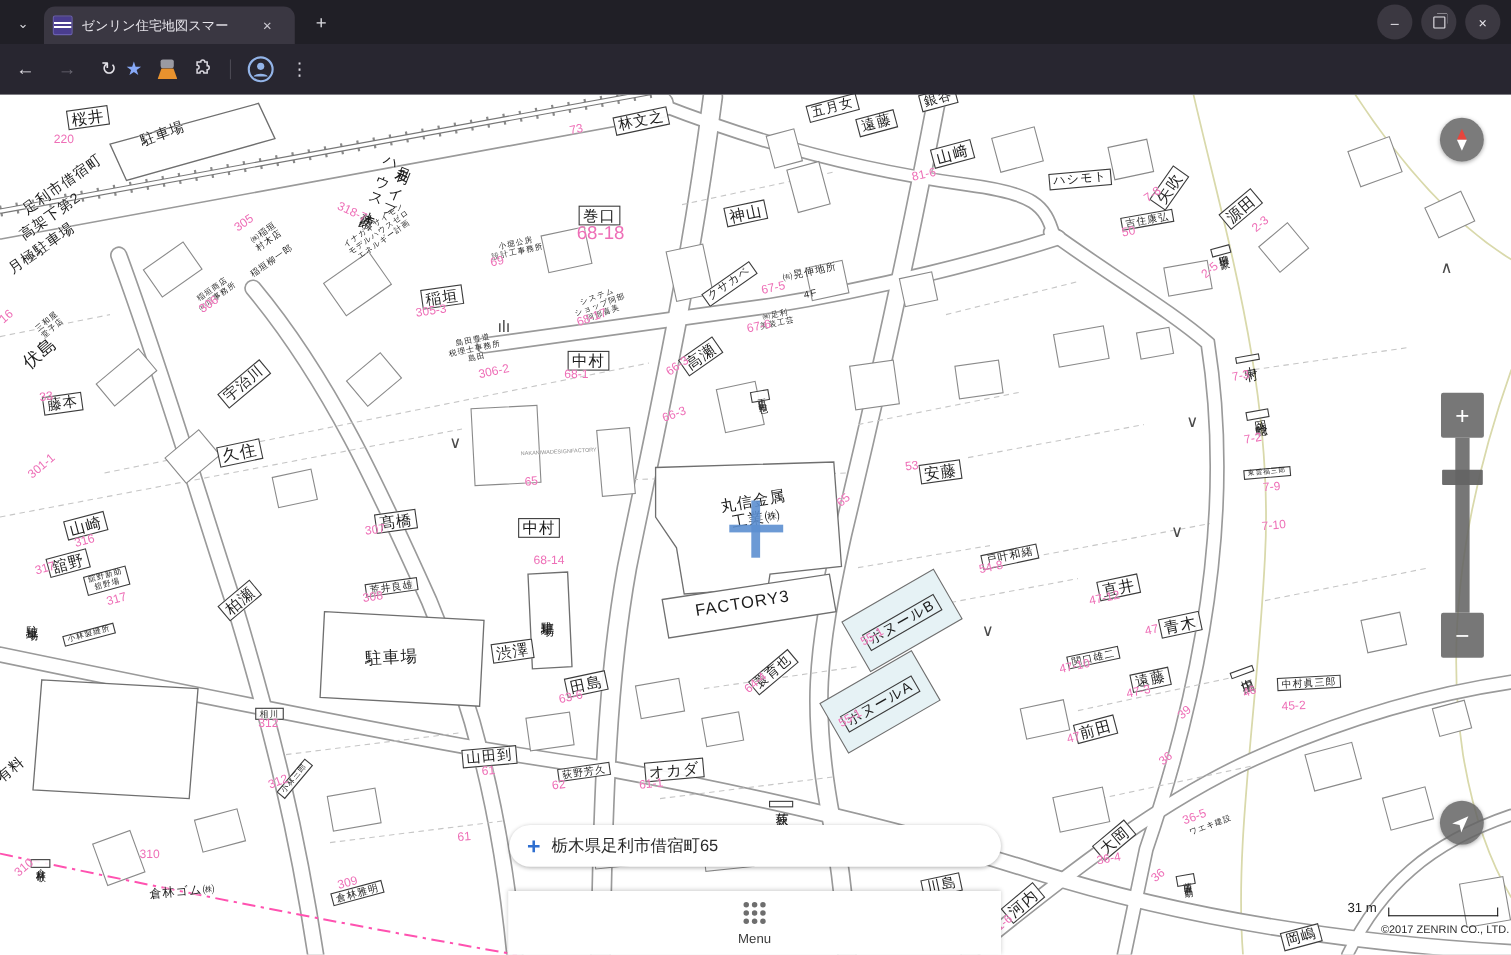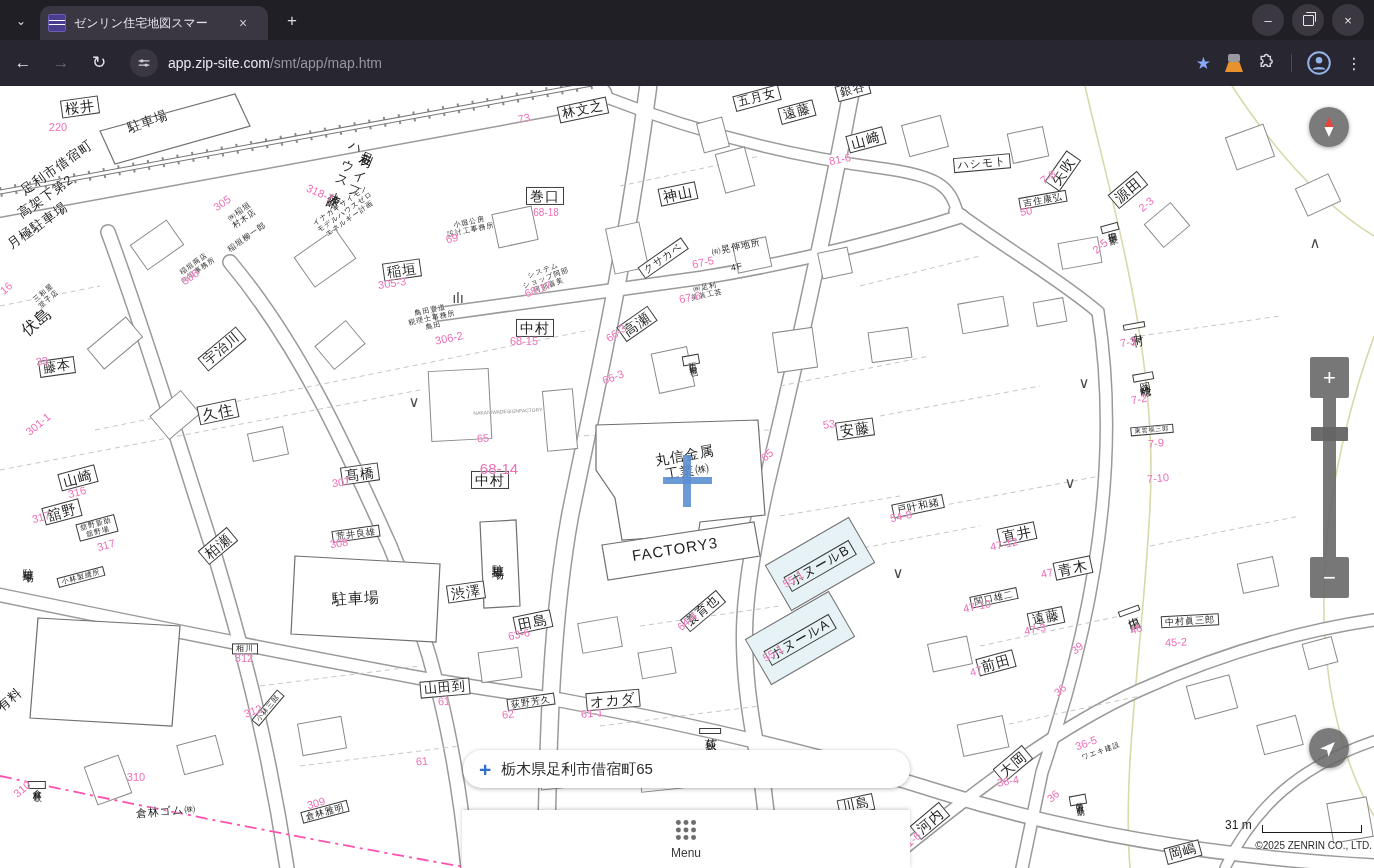--- a/index.html
+++ b/index.html
@@ -307,35 +307,35 @@
     <div class="lbl" style="left: 10px; top: 700px; font-size: 13px; transform: translate(-50%, -50%) rotate(-40deg);">有料</div>
     <div class="lbl box" style="left: 245px; top: 649px; font-size: 8px; transform: translate(-50%, -50%) rotate(0deg);">相川</div>
     <div class="lbl box" style="left: 268px; top: 708px; font-size: 7px; transform: translate(-50%, -50%) rotate(-50deg);">小林三郎</div>
     <div class="num" style="left: 58px; top: 127px; font-size: 11px; transform: translate(-50%, -50%) rotate(0deg);">220</div>
     <div class="num" style="left: 524px; top: 118px; font-size: 11px; transform: translate(-50%, -50%) rotate(-12deg);">73</div>
     <div class="num" style="left: 840px; top: 159px; font-size: 11px; transform: translate(-50%, -50%) rotate(-12deg);">81-6</div>
     <div class="num" style="left: 1048px; top: 177px; font-size: 11px; transform: translate(-50%, -50%) rotate(-35deg);">7-8</div>
     <div class="num" style="left: 1146px; top: 204px; font-size: 11px; transform: translate(-50%, -50%) rotate(-40deg);">2-3</div>
     <div class="num" style="left: 1026px; top: 211px; font-size: 11px; transform: translate(-50%, -50%) rotate(-10deg);">50</div>
     <div class="num" style="left: 1100px; top: 246px; font-size: 11px; transform: translate(-50%, -50%) rotate(-40deg);">2-5</div>
-    <div class="num" style="left: 546px; top: 212px; font-size: 10px; transform: translate(-50%, -50%) rotate(0deg);">68-18</div>
+    <div class="num" style="left: 546px; top: 212px; font-size: 17px; transform: translate(-50%, -50%) rotate(0deg);">68-18</div>
     <div class="num" style="left: 320px; top: 193px; font-size: 11px; transform: translate(-50%, -50%) rotate(25deg);">318-7</div>
     <div class="num" style="left: 222px; top: 203px; font-size: 11px; transform: translate(-50%, -50%) rotate(-35deg);">305</div>
     <div class="num" style="left: 190px; top: 277px; font-size: 11px; transform: translate(-50%, -50%) rotate(-35deg);">306</div>
     <div class="num" style="left: 452px; top: 238px; font-size: 11px; transform: translate(-50%, -50%) rotate(-12deg);">69</div>
     <div class="num" style="left: 392px; top: 283px; font-size: 11px; transform: translate(-50%, -50%) rotate(-8deg);">305-3</div>
     <div class="num" style="left: 703px; top: 262px; font-size: 11px; transform: translate(-50%, -50%) rotate(-12deg);">67-5</div>
     <div class="num" style="left: 690px; top: 297px; font-size: 11px; transform: translate(-50%, -50%) rotate(-12deg);">67-6</div>
     <div class="num" style="left: 538px; top: 289px; font-size: 11px; transform: translate(-50%, -50%) rotate(-20deg);">68-17</div>
     <div class="num" style="left: 449px; top: 338px; font-size: 11px; transform: translate(-50%, -50%) rotate(-12deg);">306-2</div>
-    <div class="num" style="left: 524px; top: 341px; font-size: 11px; transform: translate(-50%, -50%) rotate(0deg);">68-15</div>
+    <div class="num" style="left: 524px; top: 341px; font-size: 11px; transform: translate(-50%, -50%) rotate(0deg);">68-1</div>
     <div class="num" style="left: 616px; top: 333px; font-size: 11px; transform: translate(-50%, -50%) rotate(-35deg);">66-3</div>
     <div class="num" style="left: 613px; top: 377px; font-size: 11px; transform: translate(-50%, -50%) rotate(-20deg);">66-3</div>
     <div class="num" style="left: 483px; top: 438px; font-size: 11px; transform: translate(-50%, -50%) rotate(-5deg);">65</div>
-    <div class="num" style="left: 499px; top: 468px; font-size: 15px; transform: translate(-50%, -50%) rotate(0deg);">68-14</div>
+    <div class="num" style="left: 499px; top: 510px; font-size: 11px; transform: translate(-50%, -50%) rotate(0deg);">68-14</div>
     <div class="num" style="left: 341px; top: 482px; font-size: 11px; transform: translate(-50%, -50%) rotate(-8deg);">307</div>
     <div class="num" style="left: 339px; top: 543px; font-size: 11px; transform: translate(-50%, -50%) rotate(-8deg);">308</div>
     <div class="num" style="left: 519px; top: 634px; font-size: 11px; transform: translate(-50%, -50%) rotate(-12deg);">63-6</div>
     <div class="num" style="left: 42px; top: 361px; font-size: 11px; transform: translate(-50%, -50%) rotate(-8deg);">33</div>
     <div class="num" style="left: 38px; top: 424px; font-size: 11px; transform: translate(-50%, -50%) rotate(-40deg);">301-1</div>
     <div class="num" style="left: 77px; top: 492px; font-size: 11px; transform: translate(-50%, -50%) rotate(-15deg);">316</div>
     <div class="num" style="left: 41px; top: 517px; font-size: 11px; transform: translate(-50%, -50%) rotate(-15deg);">317</div>
     <div class="num" style="left: 106px; top: 545px; font-size: 11px; transform: translate(-50%, -50%) rotate(-15deg);">317</div>
     <div class="num" style="left: 6px; top: 288px; font-size: 11px; transform: translate(-50%, -50%) rotate(-40deg);">16</div>
     <div class="num" style="left: 767px; top: 455px; font-size: 11px; transform: translate(-50%, -50%) rotate(-40deg);">65</div>
@@ -396,21 +396,21 @@
 </div>
 
 <div class="round-ctl locate">
   <svg width="20" height="20" viewBox="0 0 24 24">
     <polygon points="12,2 19,20 12,15.5 5,20" fill="#ffffff" transform="rotate(45 12 12)"></polygon>
   </svg>
 </div>
 
 <div class="scalebar">31 m</div>
 <div class="scaleline"></div>
-<div class="copyright">©2025 ZENRIN CO., LTD.</div>
+<div class="copyright">©2017 ZENRIN CO., LTD.</div>
 
 <div class="searchbar">
   <span class="search-plus">+</span>
   <span class="search-text">栃木県足利市借宿町65</span>
 </div>
 
 <div class="bottomnav">
   <div class="navitem">
     <svg width="26" height="26" viewBox="0 0 24 24">
       <g fill="#6e6e6e">
@@ -443,33 +443,20 @@
         <span class="restore"></span>
       </div>
     <div class="winbtn">×</div>
   </div>
 </div>
 
 <div class="toolbar">
   <div class="navbtn">←</div>
   <div class="navbtn disabled">→</div>
   <div class="navbtn">↻</div>
-  <div class="omnibox">
-    <div class="sitechip">
-      <svg width="14" height="14" viewBox="0 0 20 20">
-        <g stroke="#cfcfcf" stroke-width="1.8" stroke-linecap="round">
-          <line x1="3" y1="7" x2="17" y2="7"></line>
-            <line x1="3" y1="13" x2="17" y2="13"></line>
-        </g>
-        <circle cx="7" cy="7" r="2.4" fill="#cfcfcf"></circle>
-          <circle cx="13" cy="13" r="2.4" fill="#cfcfcf"></circle>
-      </svg>
-    </div>
-    <span class="urltext"><span class="host">app.zip-site.com</span><span class="path">/smt/app/map.htm</span></span>
-  </div>
   <div class="toolbar-right">
     <span class="star">★</span>
     <span class="robot">
         <span class="head"></span>
         <span class="body"></span>
       </span>
     <svg width="20" height="20" viewBox="0 0 24 24">
       <path d="M9,4 a2.2,2.2 0 0 1 4.4,0 L16,4 L16,8 a2.2,2.2 0 0 1 0,4.4 L16,16 L12.5,16 a2.2,2.2 0 0 0 -4.4,0 L5,16 L5,12 a2.2,2.2 0 0 0 0,-4.4 L5,4 Z" fill="none" stroke="#d8d6de" stroke-width="1.7"></path>
     </svg>
     <span class="divider"></span>

